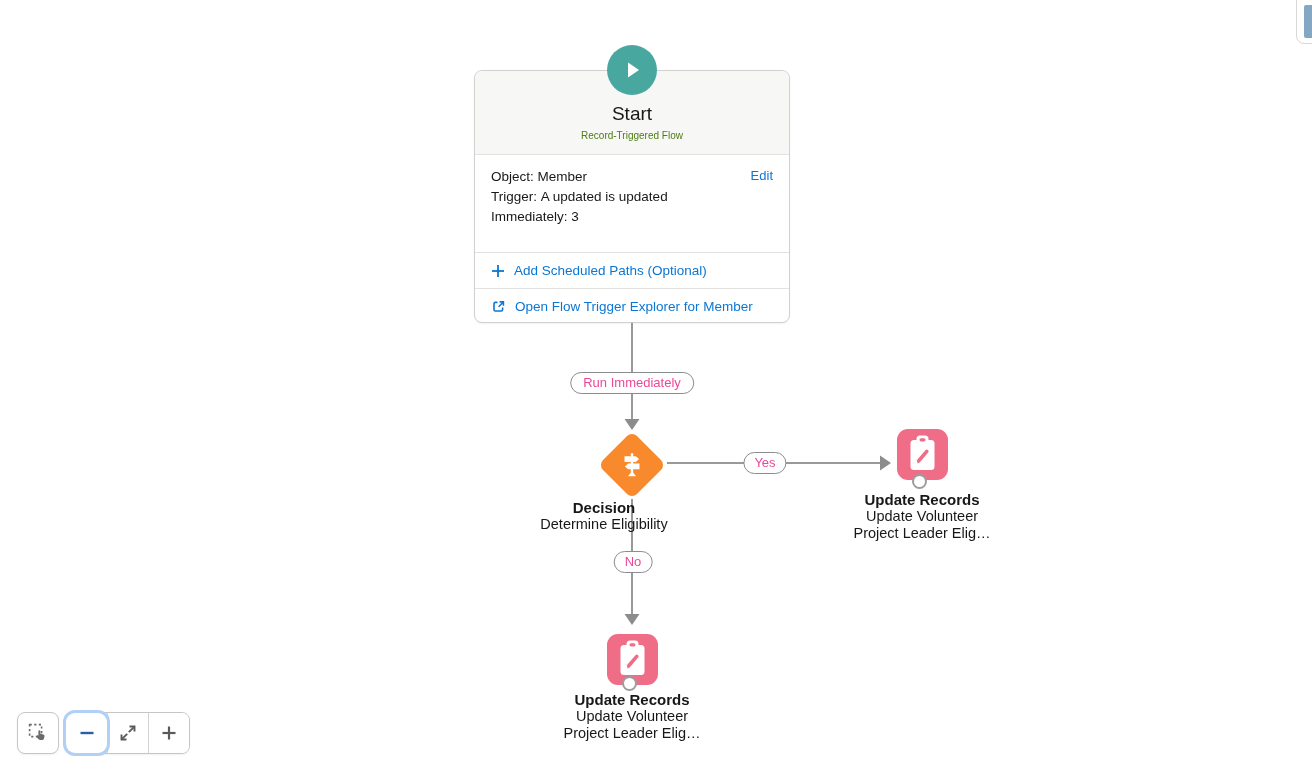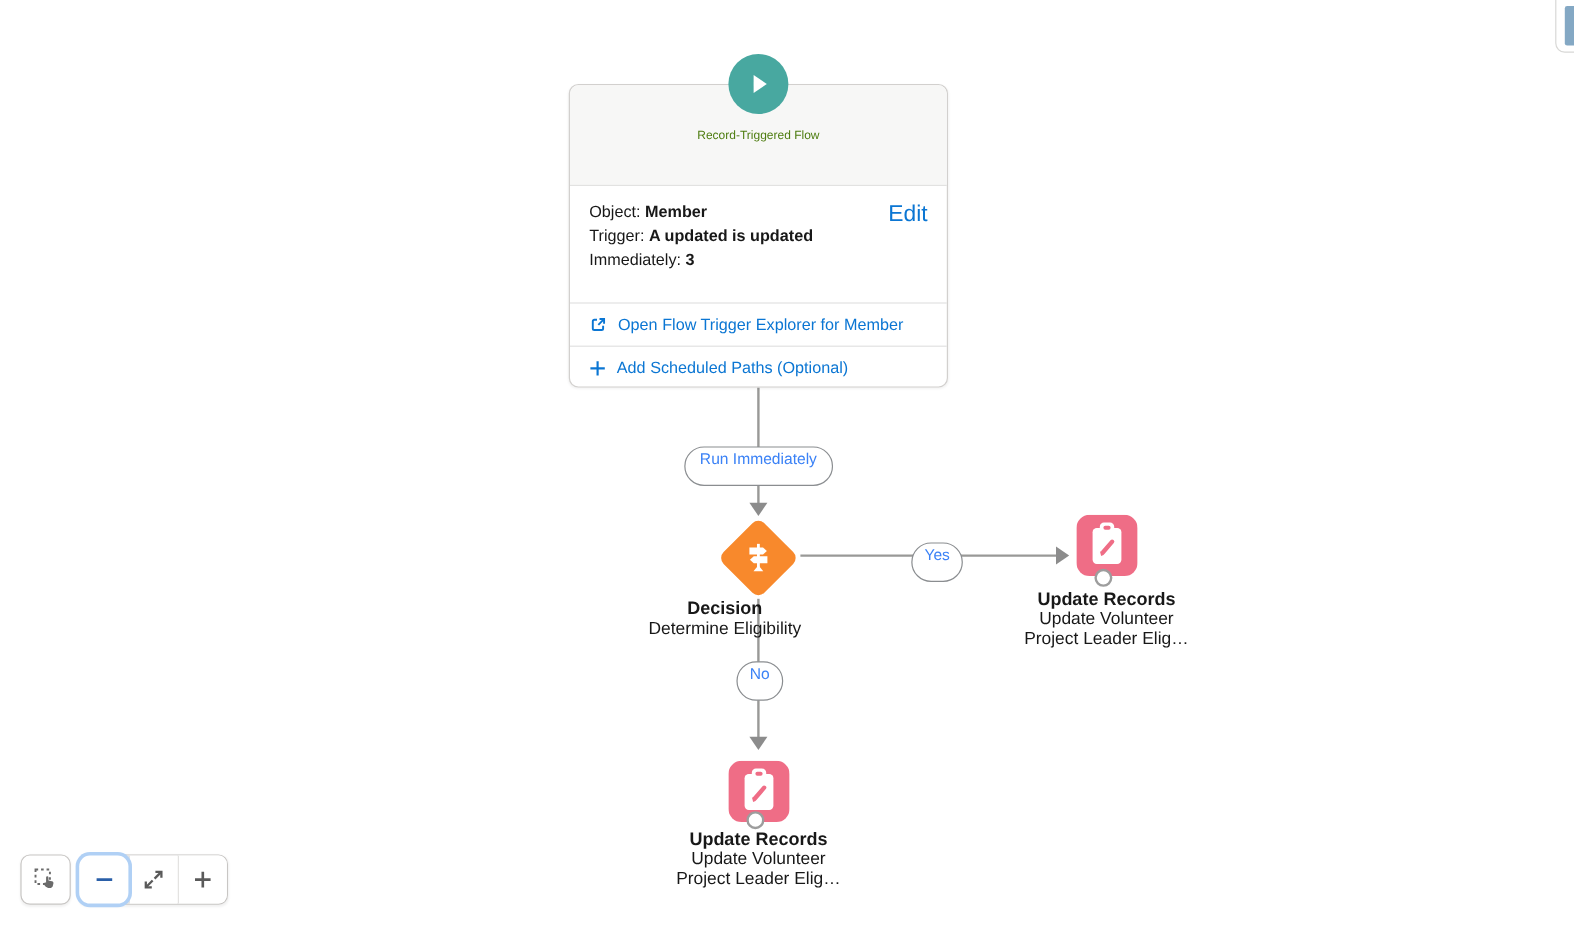--- a/index.html
+++ b/index.html
@@ -15,29 +15,29 @@
   
   .start-circle { position:absolute; left:607px; top:45px; width:50px; height:50px;
     border-radius:50%; background:#48a8a0; z-index:3; display:flex; align-items:center; justify-content:center; cursor:pointer; }
   .start-card { position:absolute; left:474px; top:70px; width:316px; height:253px;
     background:#fff; border:1px solid #d2d0ce; border-radius:8px; box-shadow:0 1px 2px rgba(0,0,0,.05); z-index:2; }
   .start-header { height:83px; background:#f7f7f6; border-radius:7px 7px 0 0; text-align:center; padding-top:32px; }
   .start-title { font-size:19px; color:#181818; line-height:22px; }
   .start-subtitle { font-size:10px; color:#4d7c0f; margin-top:5px; }
   .start-details { position:relative; border-top:1px solid #e2e2e1; padding:12px 16px 0 16px; height:98px; }
   .detail-row { font-size:13.5px; color:#181818; line-height:20px; white-space:nowrap; overflow:hidden; }
-  .detail-row b { font-weight:700; }
-  .edit-link { position:absolute; top:13px; right:16px; font-size:19px; color:#0b76d3; text-decoration:none; cursor:pointer; }
+  .detail-row b { font-weight:400; }
+  .edit-link { position:absolute; top:13px; right:16px; font-size:13px; color:#0b76d3; text-decoration:none; cursor:pointer; }
   .card-row { display:flex; align-items:center; gap:9px; height:36px; border-top:1px solid #e2e2e1;
     padding:0 16px; font-size:13.5px; color:#0b76d3; cursor:pointer; }
   .card-row svg { flex:0 0 auto; }
 
   
   .pill { position:absolute; transform:translateX(-50%); background:#fff; border:1px solid #8a8d90;
-    border-radius:999px; color:#3b82f6; font-size:13px; line-height:20px; padding:0 12px; height:33px;
+    border-radius:999px; color:#ec4899; font-size:13px; line-height:20px; padding:0 12px; height:22px;
     z-index:4; white-space:nowrap; cursor:pointer; }
   .pill.small { padding:0 10px; }
 
   
   .diamond { position:absolute; left:608px; top:441px; width:48px; height:48px; background:#f8892c;
     border-radius:7px; transform:rotate(45deg); z-index:3; display:flex; align-items:center; justify-content:center; cursor:pointer; }
   .diamond svg { transform:rotate(-45deg); }
 
   
   .ur-icon { position:absolute; width:51px; height:51px; z-index:3; cursor:pointer; }
@@ -88,53 +88,54 @@
   </svg>
 
   <div class="start-circle">
     <svg width="22" height="22" viewBox="0 0 22 22">
       <polygon points="7,3.5 18,11 7,18.5" fill="#ffffff"></polygon>
     </svg>
   </div>
 
   <div class="start-card">
     <div class="start-header">
+      <div class="start-title">Start</div>
       <div class="start-subtitle">Record-Triggered Flow</div>
     </div>
     <div class="start-details">
       <a class="edit-link">Edit</a>
       <div class="detail-row">
         <span>Object:</span>&nbsp;<b>Member</b>
       </div>
       <div class="detail-row">
         <span>Trigger:</span>&nbsp;<b>A updated is updated</b>
       </div>
       <div class="detail-row">
         <span>Immediately:</span>&nbsp;<b>3</b>
       </div>
     </div>
     <div class="card-row">
+      <svg width="14" height="14" viewBox="0 0 14 14">
+        <line x1="7" y1="1" x2="7" y2="13" stroke="#0b76d3" stroke-width="1.8"></line>
+        <line x1="1" y1="7" x2="13" y2="7" stroke="#0b76d3" stroke-width="1.8"></line>
+      </svg>
+      <span>Add Scheduled Paths (Optional)</span>
+    </div>
+    <div class="card-row">
       <svg width="15" height="15" viewBox="0 0 15 15">
         <path d="M6.5 3.4 H4.3 A1.3 1.3 0 0 0 3 4.7 V10.7 A1.3 1.3 0 0 0 4.3 12 H10.3 A1.3 1.3 0 0 0 11.6 10.7 V8.5" fill="none" stroke="#0b76d3" stroke-width="1.6"></path>
         <polyline points="8.6,2.9 12.4,2.9 12.4,6.7" fill="none" stroke="#0b76d3" stroke-width="1.6"></polyline>
         <line x1="12.1" y1="3.2" x2="7.6" y2="7.7" stroke="#0b76d3" stroke-width="1.6"></line>
       </svg>
       <span>Open Flow Trigger Explorer for Member</span>
     </div>
-    <div class="card-row">
-      <svg width="14" height="14" viewBox="0 0 14 14">
-        <line x1="7" y1="1" x2="7" y2="13" stroke="#0b76d3" stroke-width="1.8"></line>
-        <line x1="1" y1="7" x2="13" y2="7" stroke="#0b76d3" stroke-width="1.8"></line>
-      </svg>
-      <span>Add Scheduled Paths (Optional)</span>
-    </div>
   </div>
 
   <div class="pill" style="left:632px; top:372px;">Run Immediately</div>
-  <div class="pill small" style="left:781px; top:452px;">Yes</div>
+  <div class="pill small" style="left:765px; top:452px;">Yes</div>
   <div class="pill small" style="left:633px; top:551px;">No</div>
 
   <div class="diamond">
     <svg width="30" height="30" viewBox="0 0 28 28">
       <rect x="12.9" y="3" width="2.2" height="18" fill="#fff"></rect>
       <polygon points="7,5.8 17.6,5.8 20.6,8.5 17.6,11.2 7,11.2" fill="#fff"></polygon>
       <polygon points="21,12.6 10.4,12.6 7.4,15.3 10.4,18 21,18" fill="#fff"></polygon>
       <polygon points="14,19.6 10.2,24.4 17.8,24.4" fill="#fff"></polygon>
     </svg>
   </div>

